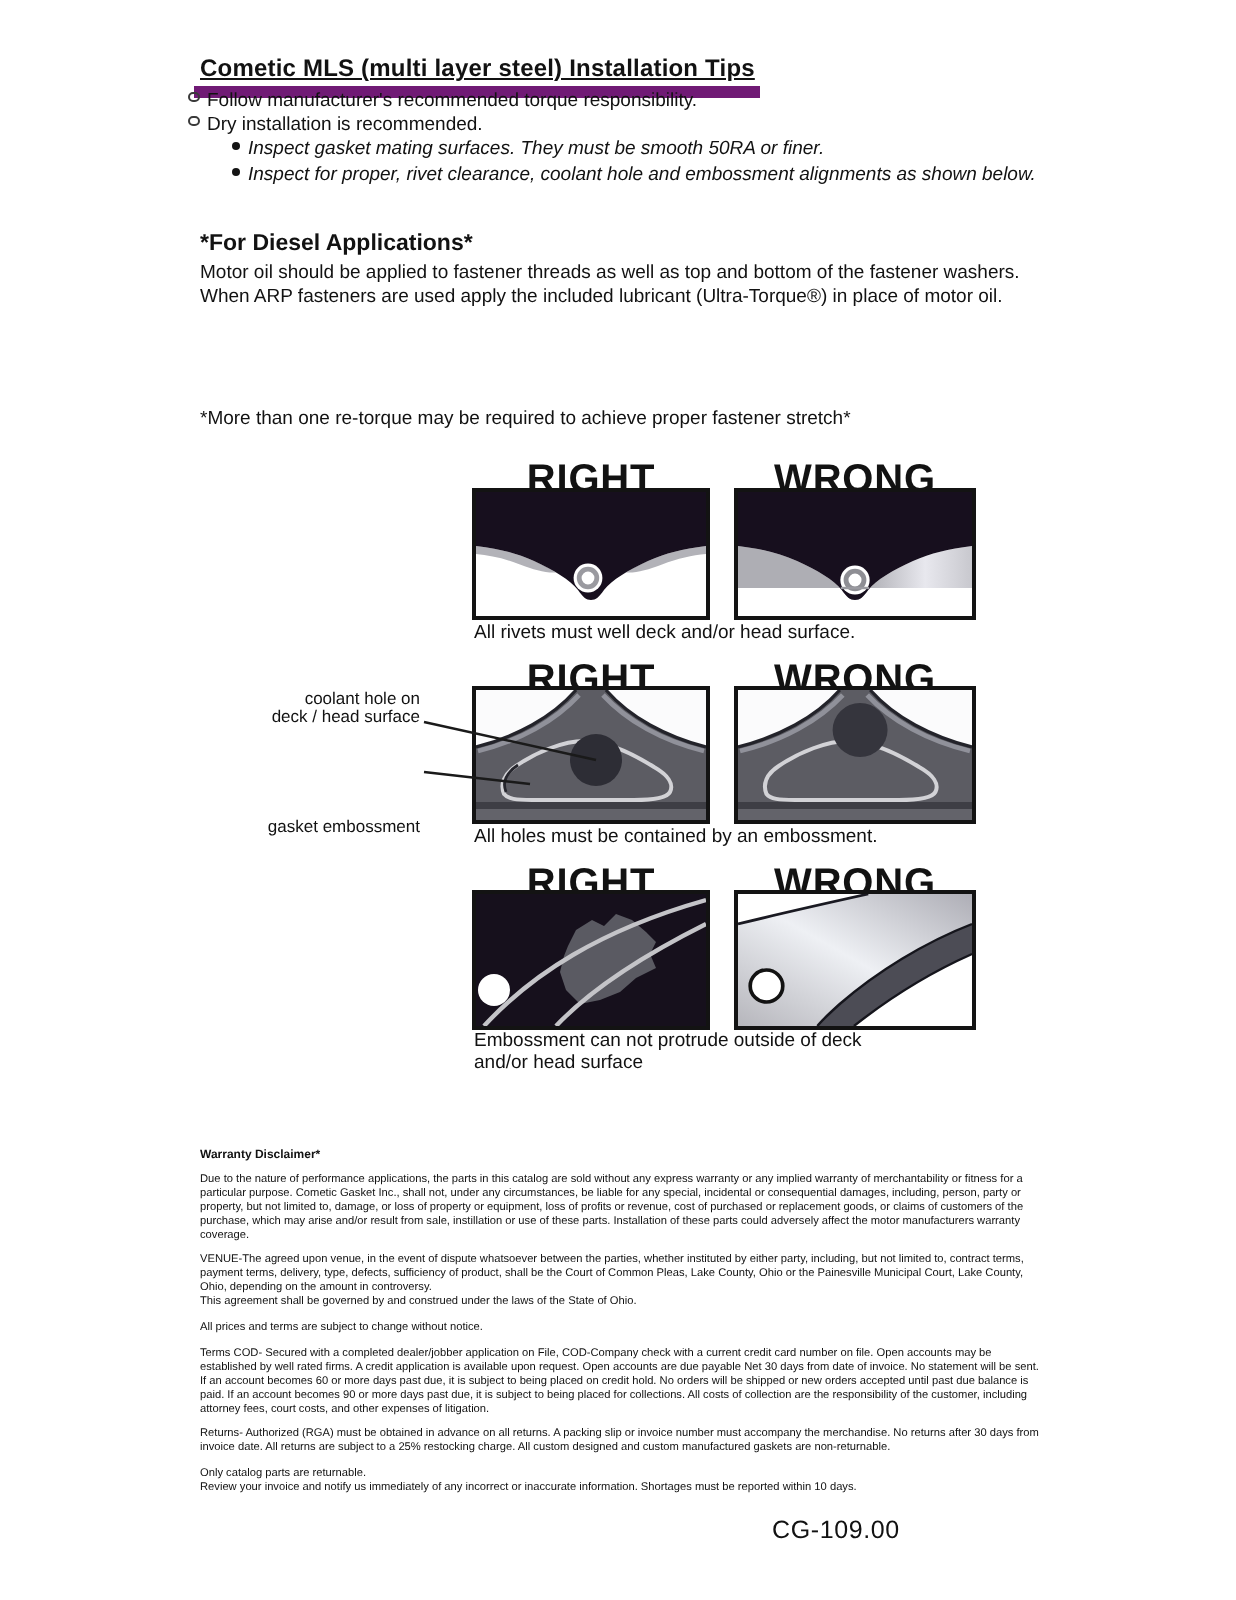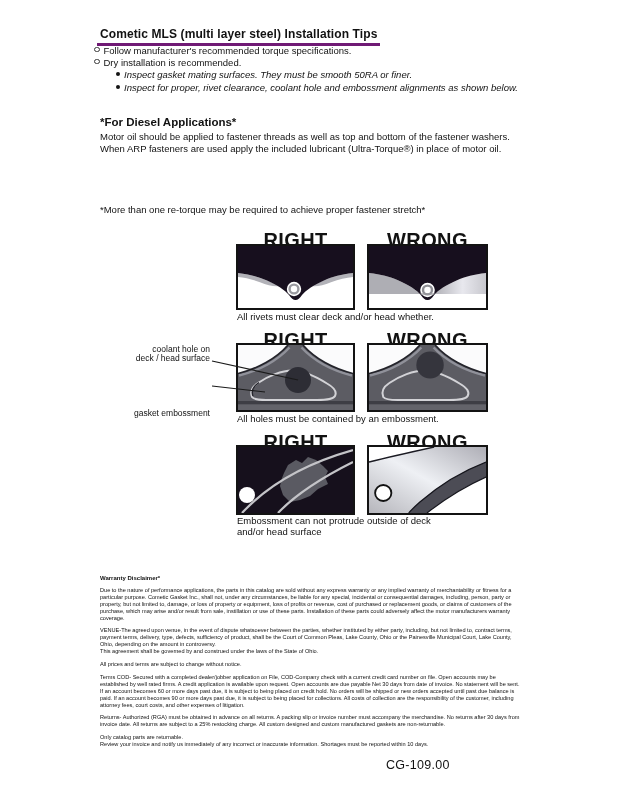--- a/index.html
+++ b/index.html
@@ -11,22 +11,23 @@
     font-family:"Liberation Sans","DejaVu Sans",sans-serif;
     color:#121212;
   }
   .abs{position:absolute;}
   .pre{white-space:pre-line;}
 
   .title{
     left:97px;top:27px;
     font-size:12px;font-weight:bold;
     padding:0 3px 2px 3px;
-    border-bottom:3px solid #701a75;
+    border-bottom:6px solid #701a75;
     letter-spacing:.1px;
+    text-decoration:underline;
   }
 
   .bullets{left:94px;top:45px;font-size:9.5px;line-height:12.2px;}
   .bullet-row{display:flex;align-items:baseline;}
   .bullet-row.sub{padding-left:22px;font-style:italic;}
   .marker{flex:0 0 auto;display:inline-block;width:4px;height:4px;border-radius:50%;margin-right:4px;position:relative;top:-2px;}
   .marker.hollow{border:1px solid #3a3a3a;width:3.5px;height:3.5px;}
   .marker.solid{background:#141414;}
 
   .diesel-heading{left:100px;top:116px;font-size:11.5px;font-weight:bold;}
@@ -65,21 +66,21 @@
 </head>
 <body>
 
 <div class="page">
 
   <div class="abs title">Cometic MLS (multi layer steel) Installation Tips</div>
 
   <div class="abs bullets">
     <div class="bullet-row">
       <span class="marker hollow"></span>
-      <span>Follow manufacturer's recommended torque specifications.</span>
+      <span>Follow manufacturer's recommended torque responsibility.</span>
     </div>
     <div class="bullet-row">
       <span class="marker hollow"></span>
       <span>Dry installation is recommended.</span>
     </div>
     <div class="bullet-row sub">
       <span class="marker solid"></span>
       <span>Inspect gasket mating surfaces.  They must be smooth 50RA or finer.</span>
     </div>
     <div class="bullet-row sub">
@@ -117,21 +118,21 @@
         </linearGradient>
       </defs>
       <path d="M0,27 C12,28.5 20,30.5 29,34.5 C39,39 47,44 51,49 C53.5,52.5 55,54 57.5,54 C60,54 61.5,52.5 64,49 C68,44 76,39 86,34.5 C95,30.5 103,28.5 115,27 L115,48 L0,48 Z" fill="url(#g1)"></path>
       <path d="M0,0 L115,0 L115,27 C103,28.5 95,30.5 86,34.5 C76,39 68,44 64,49 C61.5,52.5 60,54 57.5,54 C55,54 53.5,52.5 51,49 C47,44 39,39 29,34.5 C20,30.5 12,28.5 0,27 Z" fill="#170f1e"></path>
       <circle cx="57.5" cy="44" r="7.2" fill="#ffffff"></circle>
       <circle cx="57.5" cy="44" r="4.4" fill="none" stroke="#8e8e94" stroke-width="2.4"></circle>
       <line x1="50.5" y1="48" x2="64.5" y2="48" stroke="#9a9aa0" stroke-width="1.2"></line>
     </svg>
   </div>
 
-  <div class="abs caption cap1">All rivets must clear deck and/or head whether.</div>
+  <div class="abs caption cap1">All rivets must well deck and/or head surface.</div>
 
   <div class="abs rw-label rw-l r2">RIGHT</div>
   <div class="abs rw-label rw-r r2">WRONG</div>
 
   <div class="abs side-label sl1 pre">coolant hole on
 deck / head surface</div>
   <div class="abs side-label sl2">gasket embossment</div>
 
   <div class="dbox b2l">
     <svg viewBox="0 0 115 65" preserveAspectRatio="none">

